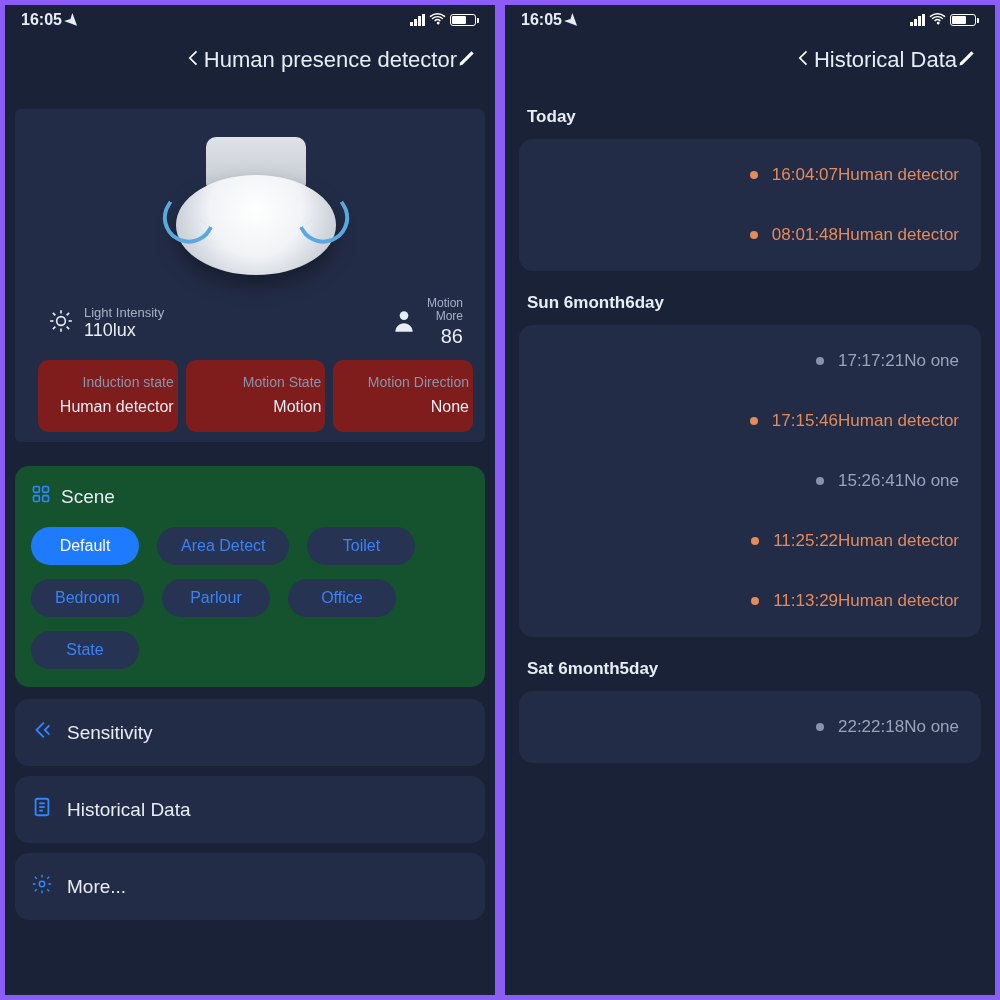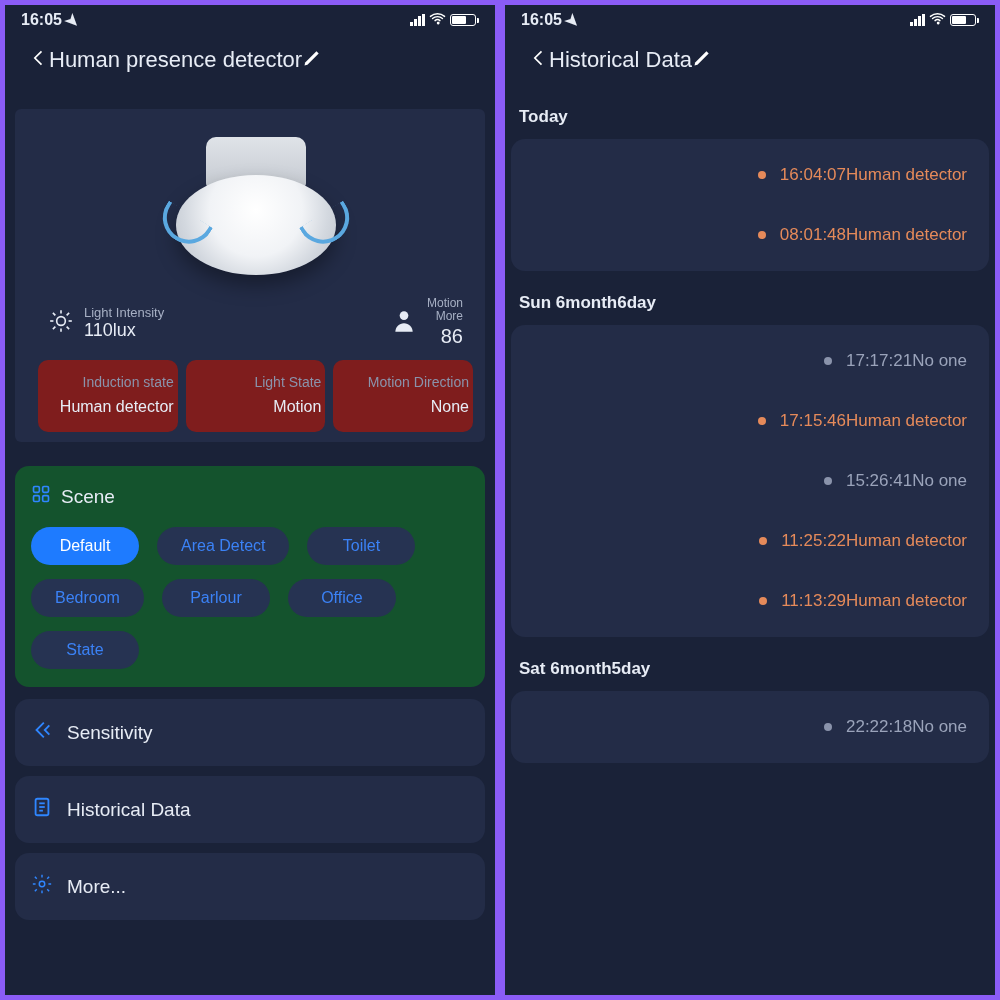--- a/index.html
+++ b/index.html
@@ -40,21 +40,21 @@
   .battery-icon { display: inline-flex; align-items: center; }
   .battery-body { width: 26px; height: 12px; border: 1px solid #fff; border-radius: 3px; position: relative; }
   .battery-fill { position: absolute; left: 1px; top: 1px; bottom: 1px; width: 60%; background: #fff; border-radius: 1px; }
   .battery-tip { width: 2px; height: 5px; background: #fff; border-radius: 0 1px 1px 0; margin-left: 1px; }
   .loc-arrow { transform: rotate(45deg); display:inline-block; }
   
   .header {
     height: 50px;
     display: flex;
     align-items: center;
-    justify-content: flex-start;
+    justify-content: flex-end;
     padding: 0 18px;
     margin-left: 6px;
   }
   .header .title { font-size: 22px; font-weight: 500; }
   .chevron-left svg, .pencil-icon svg { width: 20px; height: 20px; stroke: #fff; fill: none; stroke-width: 2; }
   .pencil-icon svg { fill: #fff; stroke: none; }
   
   .main-card {
     margin: 24px 10px;
     background: #232c47;
@@ -122,21 +122,21 @@
     background:#232c47;
     border-radius: 14px;
     padding: 20px 16px;
     display:flex; align-items:center; gap:14px;
     font-size: 19px;
   }
   .row-card .row-icon svg { width:22px; height:22px; }
   .icon-blue svg { stroke:#2f86ff; fill:none; stroke-width:2; }
   .icon-gear svg { stroke:#2f86ff; fill:none; stroke-width:1.6; }
   
-  .history-body { padding: 0 6px; }
+  .history-body { padding: 0 14px; }
   .section-label { font-size:17px; font-weight:600; margin: 22px 8px 12px 8px; color:#e7ecf5; }
   .hist-card {
     background:#232c47;
     border-radius:14px;
     margin-bottom: 10px;
     padding: 6px 0;
   }
   .hist-row {
     display:flex; align-items:center; justify-content:flex-end;
     padding: 20px 22px;
@@ -242,21 +242,21 @@
         </div>
       </div>
     </div>
 
     <div class="tiles" id="tiles">
         <div class="tile">
           <div class="t-label">Induction state</div>
           <div class="t-val">Human detector</div>
         </div>
         <div class="tile">
-          <div class="t-label">Light State</div>
+          <div class="t-label">Motion State</div>
           <div class="t-val">Motion</div>
         </div>
         <div class="tile">
           <div class="t-label">Motion Direction</div>
           <div class="t-val">None</div>
         </div>
       </div>
   </div>
 
   <div class="card">

